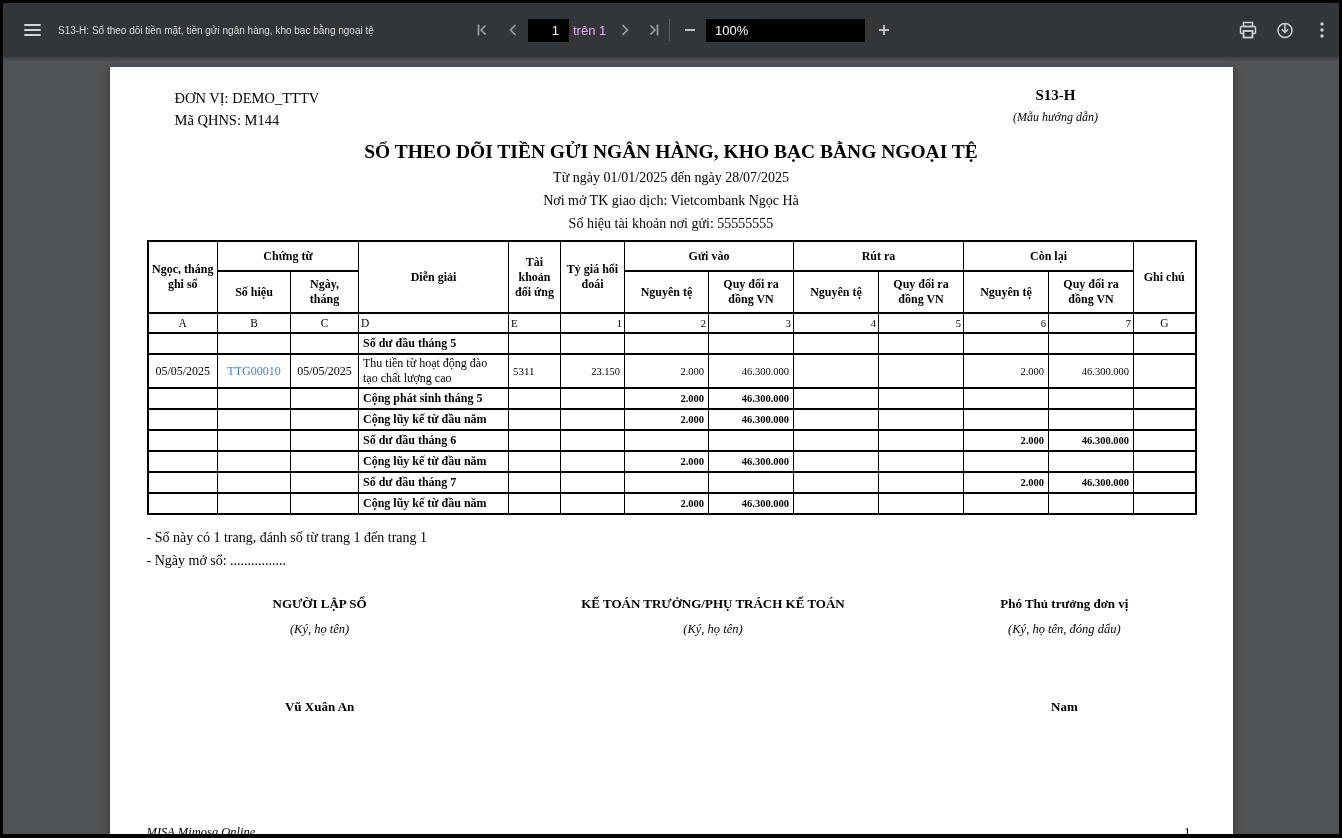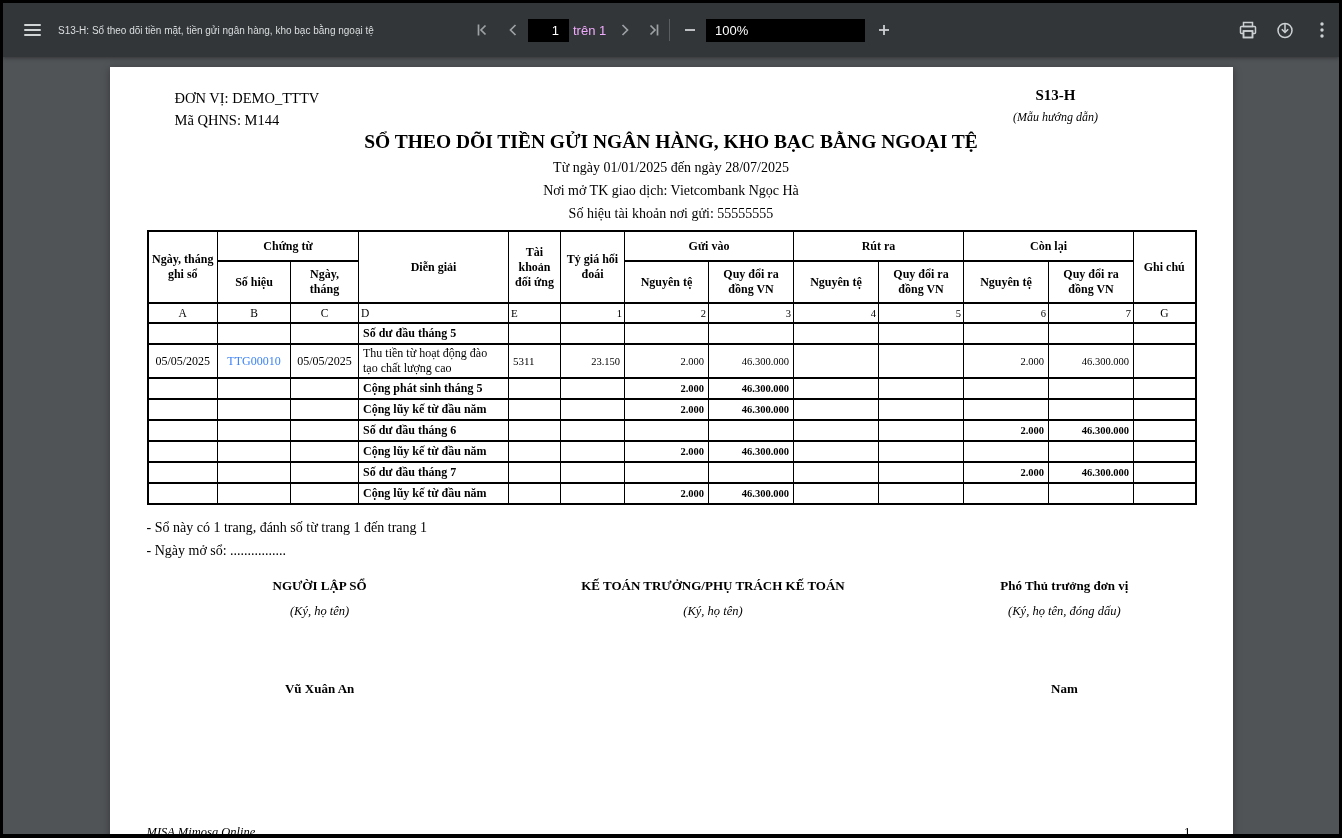--- a/index.html
+++ b/index.html
@@ -25,21 +25,21 @@
   
   .viewer { position:absolute; top:54px; left:0; right:0; bottom:0; background:#515457; overflow:hidden; }
   .page { position:relative; width:1123px; height:775px; margin:10px auto 0; background:#fff; box-shadow:0 2px 8px rgba(0,0,0,.35); padding:0 37px; font-family:"Liberation Serif","DejaVu Serif",serif; color:#000; }
 
   .doc-header { position:relative; padding-top:20px; height:64px; }
   .unit-block { margin-left:28px; font-size:14.5px; line-height:1.55; }
   .form-block { position:absolute; top:20px; right:62px; width:156px; text-align:center; }
   .form-code { font-weight:bold; font-size:15px; }
   .form-note { font-style:italic; font-size:12px; margin-top:6px; }
 
-  .doc-title { text-align:center; font-weight:bold; font-size:19.5px; margin-top:0; }
+  .doc-title { text-align:center; font-weight:bold; font-size:19.5px; margin-top:10px; }
   .sub-line { text-align:center; font-size:14px; margin-top:7px; }
   .acct-line { display:flex; justify-content:center; gap:46px; }
 
   
   table { border-collapse:collapse; table-layout:fixed; width:1048px; margin-top:8px; border:2px solid #000; }
   th, td { border:1px solid #000; border-top-width:2px; border-bottom-width:2px; overflow:hidden; }
   th { font-size:12px; font-weight:bold; text-align:center; padding:1px 3px; }
   thead tr.group-row { height:30px; }
   thead tr.sub-row { height:42px; }
   tbody td { font-size:12px; padding:1px 4px; vertical-align:middle; height:21px; }
@@ -50,21 +50,21 @@
   tbody td:nth-child(n+6):nth-child(-n+12) { text-align:right; font-size:10.5px; }
   tbody td:nth-child(13) { text-align:center; }
   tbody td.b { font-weight:bold; }
   tbody td.link { color:#3b82f6; cursor:pointer; }
 
   .notes { margin-top:12px; font-size:14px; line-height:1.62; }
 
   .sig-grid { display:grid; grid-template-columns:33% 42% 25%; margin-top:14px; }
   .sig-grid .cell { text-align:center; }
   .date-line { font-style:italic; font-size:13.5px; }
-  .sig-title { font-weight:bold; font-size:13px; margin-top:16px; }
+  .sig-title { font-weight:bold; font-size:13px; margin-top:24px; }
   .sig-sub { font-style:italic; font-size:12.5px; margin-top:10px; }
   .sig-name { font-weight:bold; font-size:13px; margin-top:62px; }
 
   .page-footer-left { position:absolute; left:37px; bottom:2px; font-style:italic; font-size:12.5px; }
   .page-footer-num { position:absolute; right:42px; bottom:2px; font-size:13px; }
 </style>
 </head>
 <body>
 
 <div class="frame">
@@ -175,21 +175,21 @@
             <col style="width:84px">
             <col style="width:85px">
           <col style="width:85px">
             <col style="width:85px">
             <col style="width:85px">
             <col style="width:85px">
             <col style="width:62px">
         </colgroup>
         <thead>
           <tr class="group-row">
-            <th rowspan="2">Ngày, tháng ghi sổ</th>
+            <th rowspan="2">Ngọc, tháng ghi sổ</th>
             <th colspan="2">Chứng từ</th>
             <th rowspan="2">Diễn giải</th>
             <th rowspan="2">Tài khoản đối ứng</th>
             <th rowspan="2">Tỷ giá hối đoái</th>
             <th colspan="2">Gửi vào</th>
             <th colspan="2">Rút ra</th>
             <th colspan="2">Còn lại</th>
             <th rowspan="2">Ghi chú</th>
           </tr>
           <tr class="sub-row">

